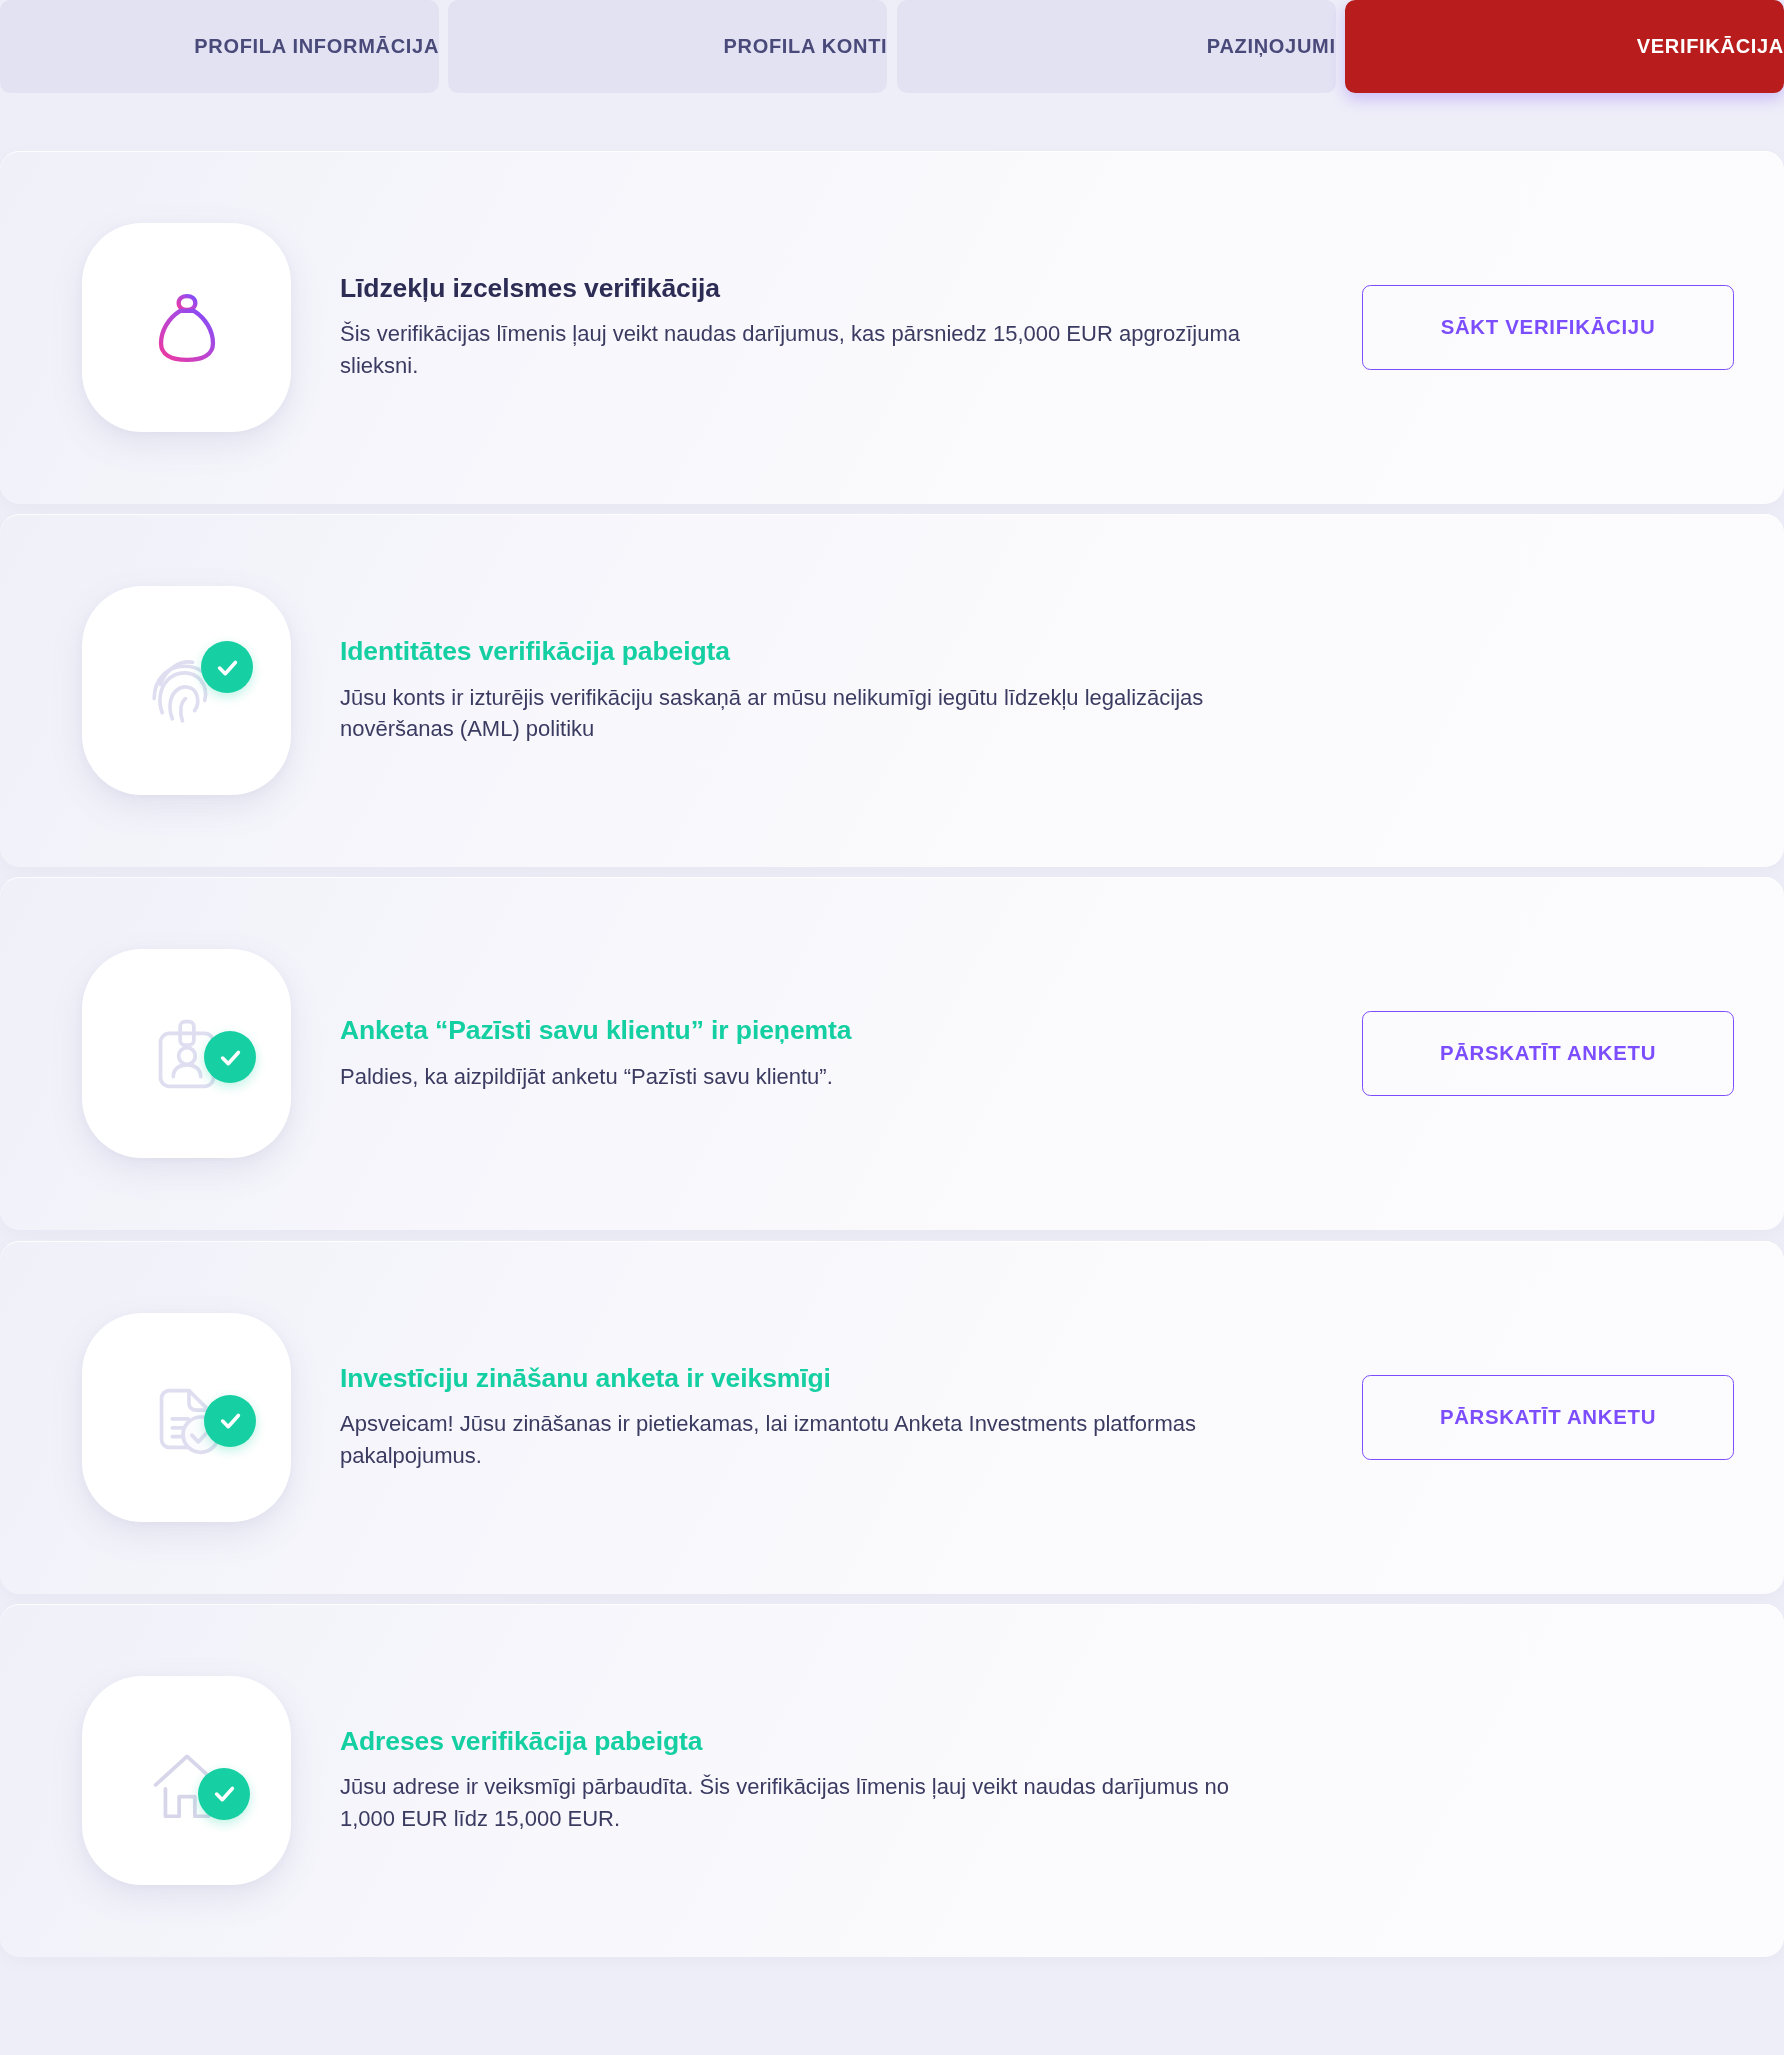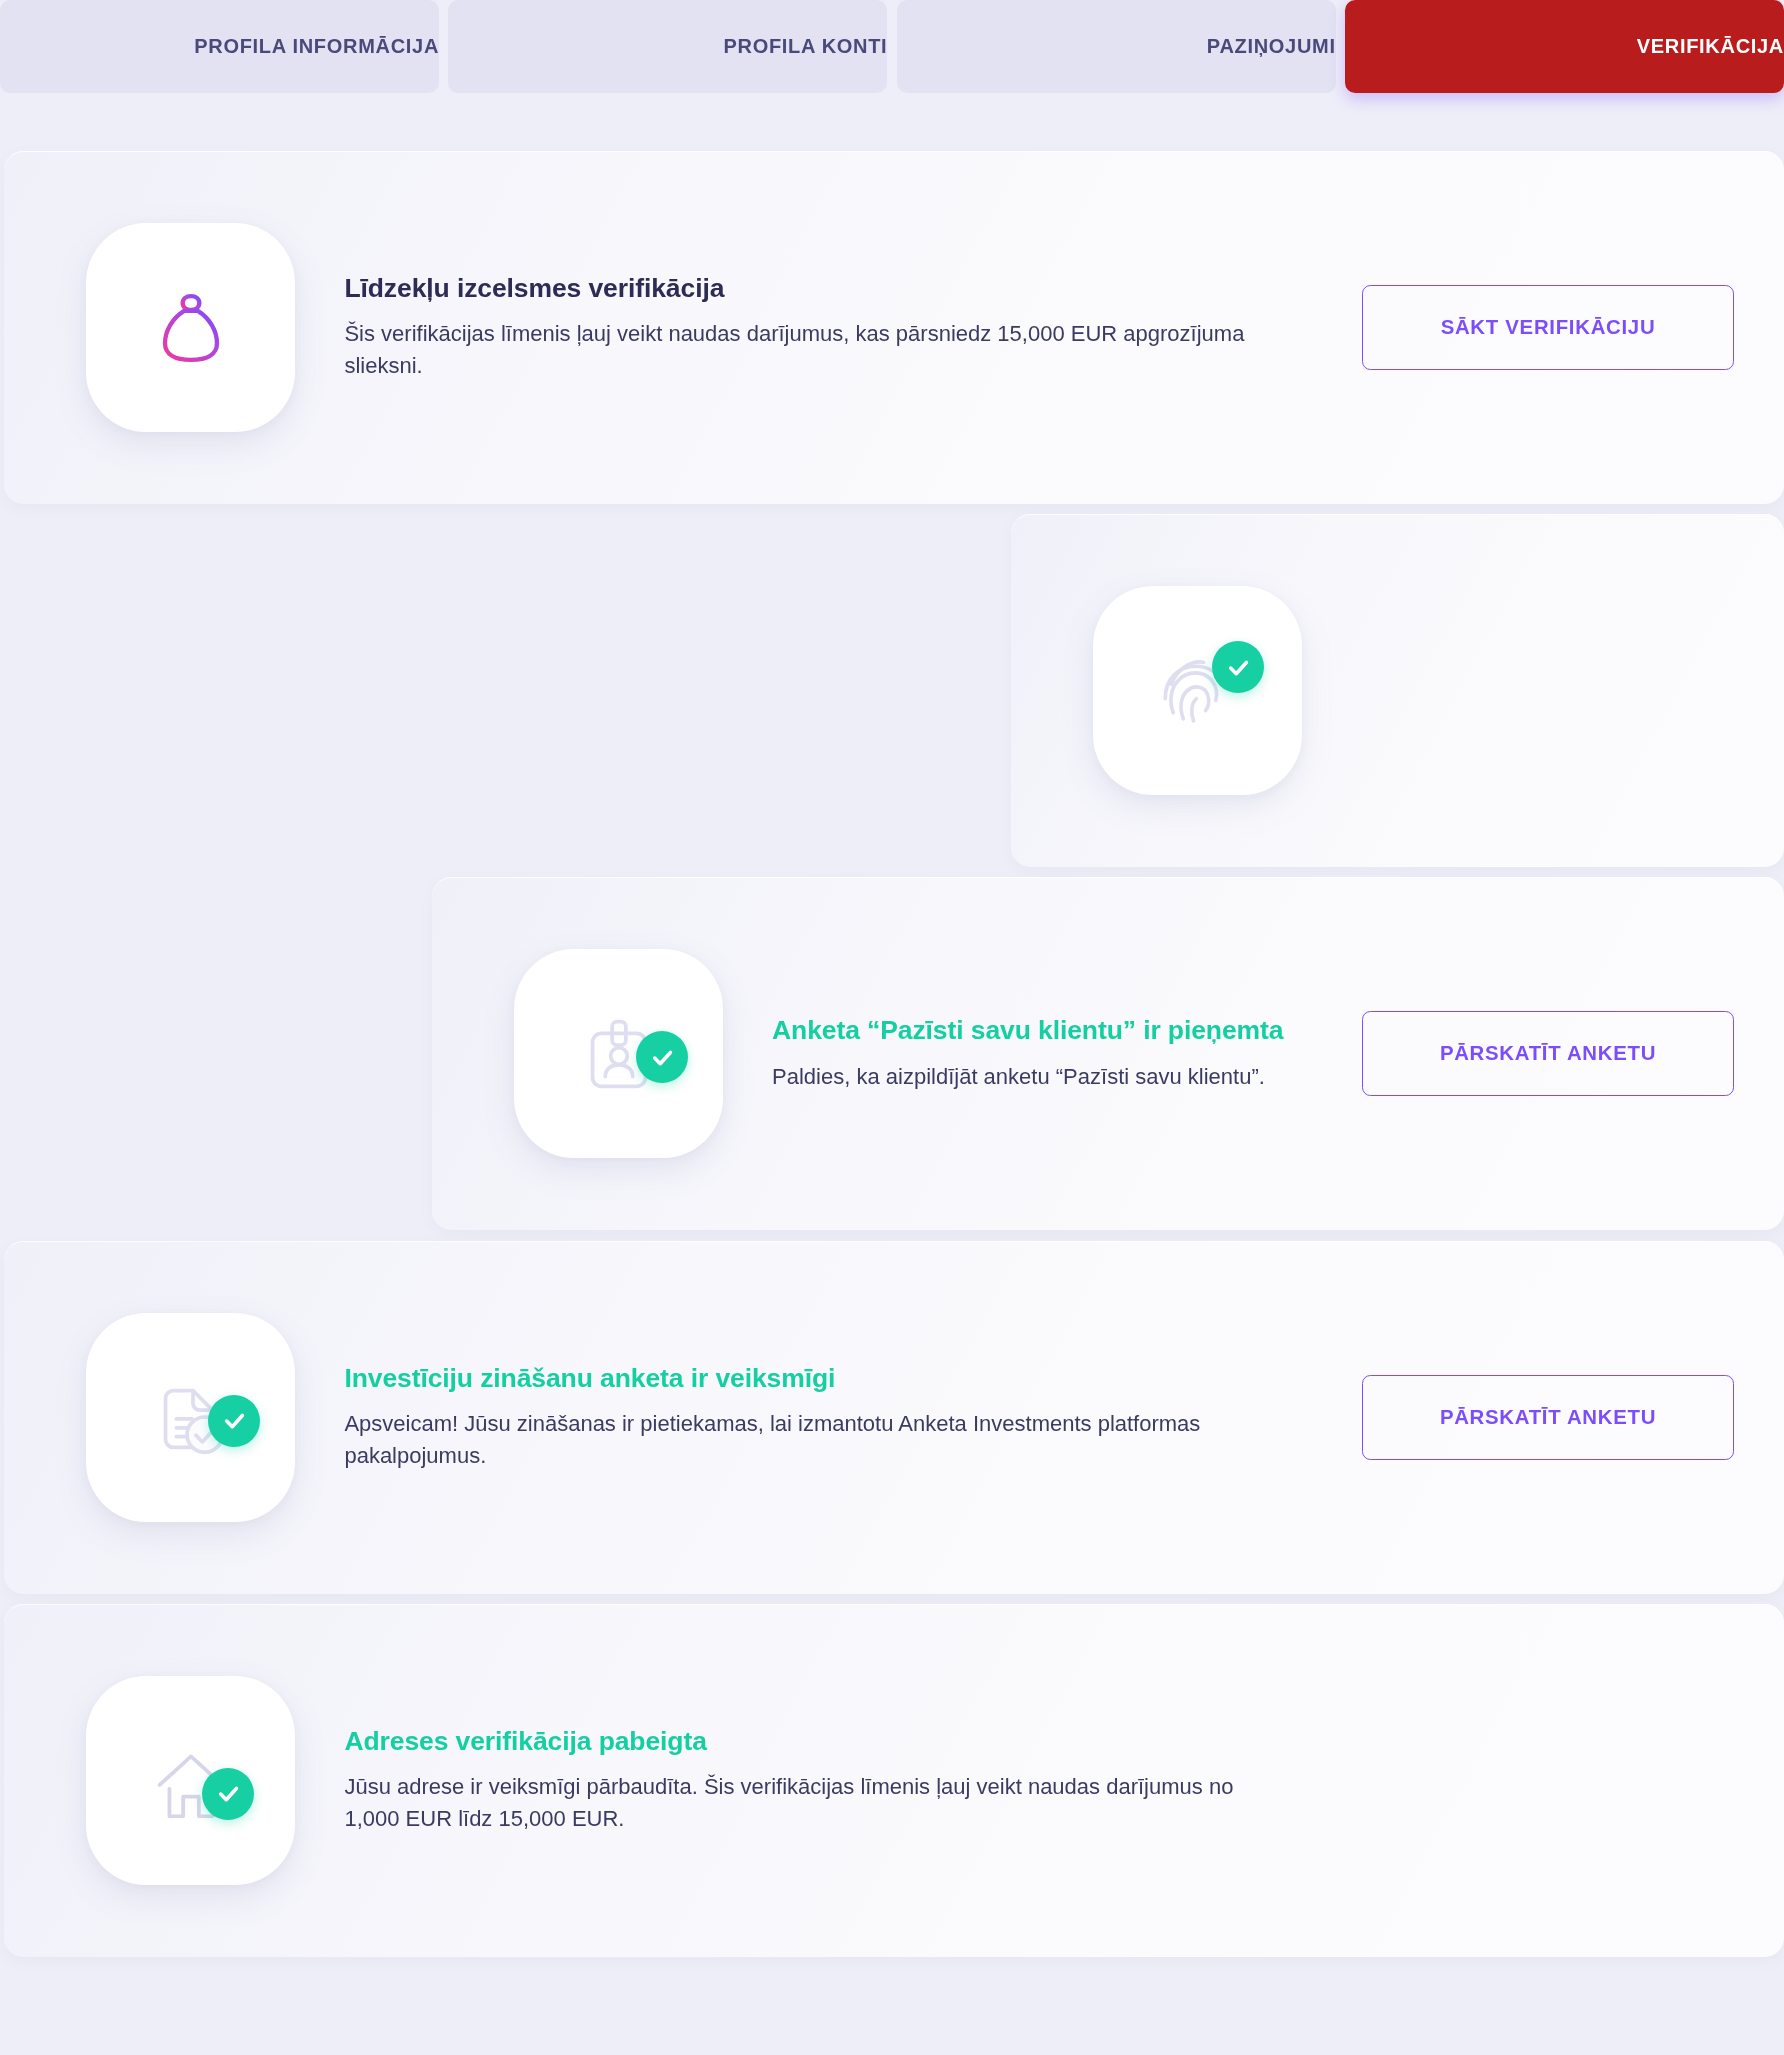--- a/index.html
+++ b/index.html
@@ -50,21 +50,20 @@
     color: #ffffff;
     box-shadow: 0 5.6px 16px rgba(124,77,253,0.30);
   }
 
   
   .cards {
     display: flex;
     flex-direction: column;
     gap: 10.2px;
     padding-top: 56px;
-    align-items: flex-end;
   }
 
   .card {
     position: relative;
     border-radius: 19.5px;
     background: linear-gradient(118deg, #f0f0f9 0%, #f7f7fc 34%, #fbfbfd 62%, #fcfcfe 100%);
     box-shadow: 0 0.9px 0 0 rgba(255,255,255,0.85) inset,
                 0 4.6px 14px rgba(120,120,170,0.055);
     display: flex;
     align-items: center;
@@ -211,20 +210,24 @@
             <path d="M36 78 C32 68 33 56 40 50 C47 44 57 46 60 54 C62 60 61 66 58 70"></path>
             <path d="M46 80 C43 72 44 62 49 58"></path>
           </svg>
         </span>
         <span class="check-badge">
           <svg viewBox="0 0 24 24" fill="none" stroke="#ffffff" stroke-width="3.2" stroke-linecap="round" stroke-linejoin="round">
             <polyline points="5,12.5 10,17.5 19,7.5"></polyline>
           </svg>
         </span>
       </div>
+      <div class="card-body">
+        <div class="card-title green">Identitātes verifikācija pabeigta</div>
+        <div class="card-desc">Jūsu konts ir izturējis verifikāciju saskaņā ar mūsu nelikumīgi iegūtu līdzekļu legalizācijas novēršanas (AML) politiku</div>
+      </div>
       <div class="spacer-action"></div>
     </div>
 
     <div class="card">
       <div class="icon-tile">
         <span>
           <svg width="98" height="98" viewBox="0 0 100 100" fill="none" stroke="#dedef0" stroke-width="3.8" stroke-linecap="round" stroke-linejoin="round">
             <rect x="23" y="29" width="54" height="54" rx="9"></rect>
             <rect x="43" y="17" width="14" height="24" rx="5"></rect>
             <circle cx="50" cy="52" r="8.5"></circle>

